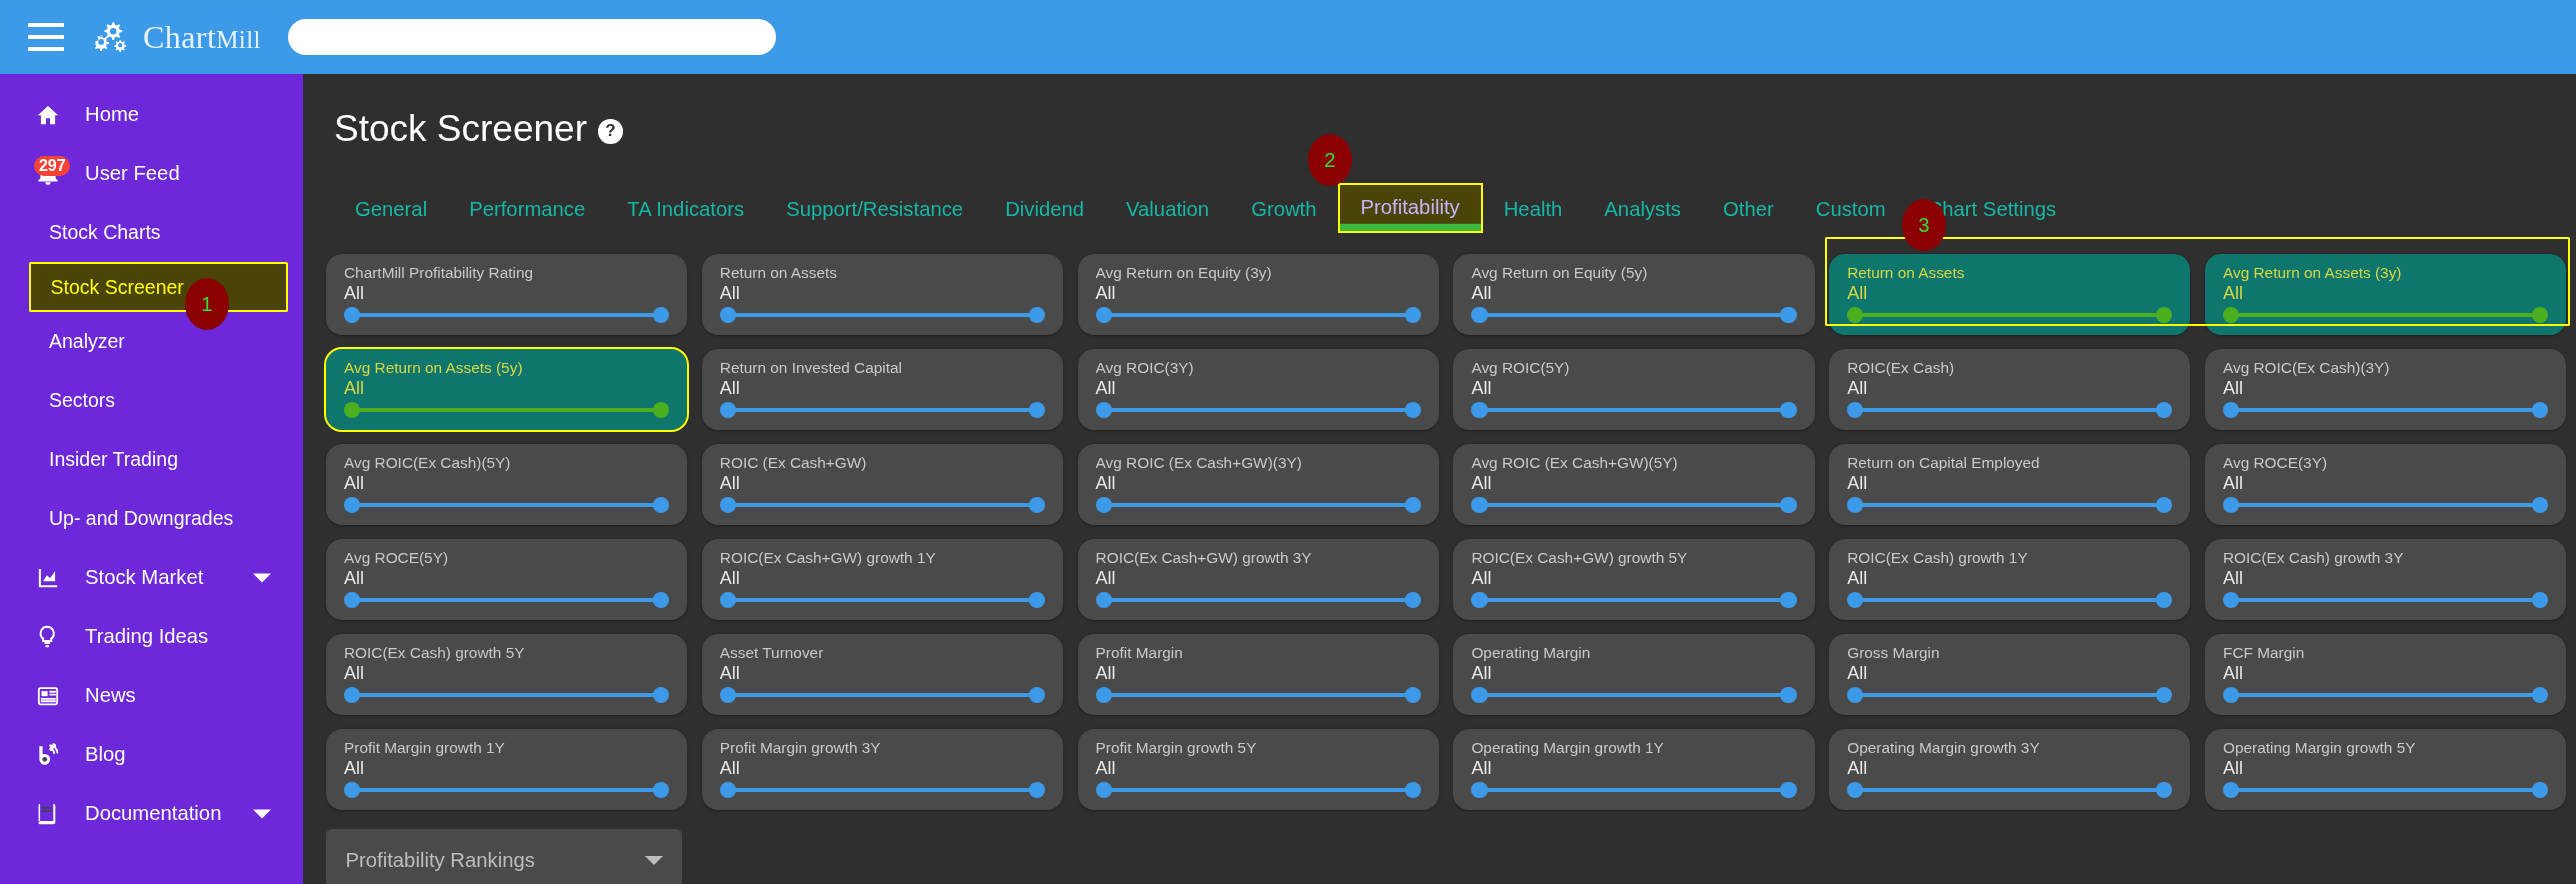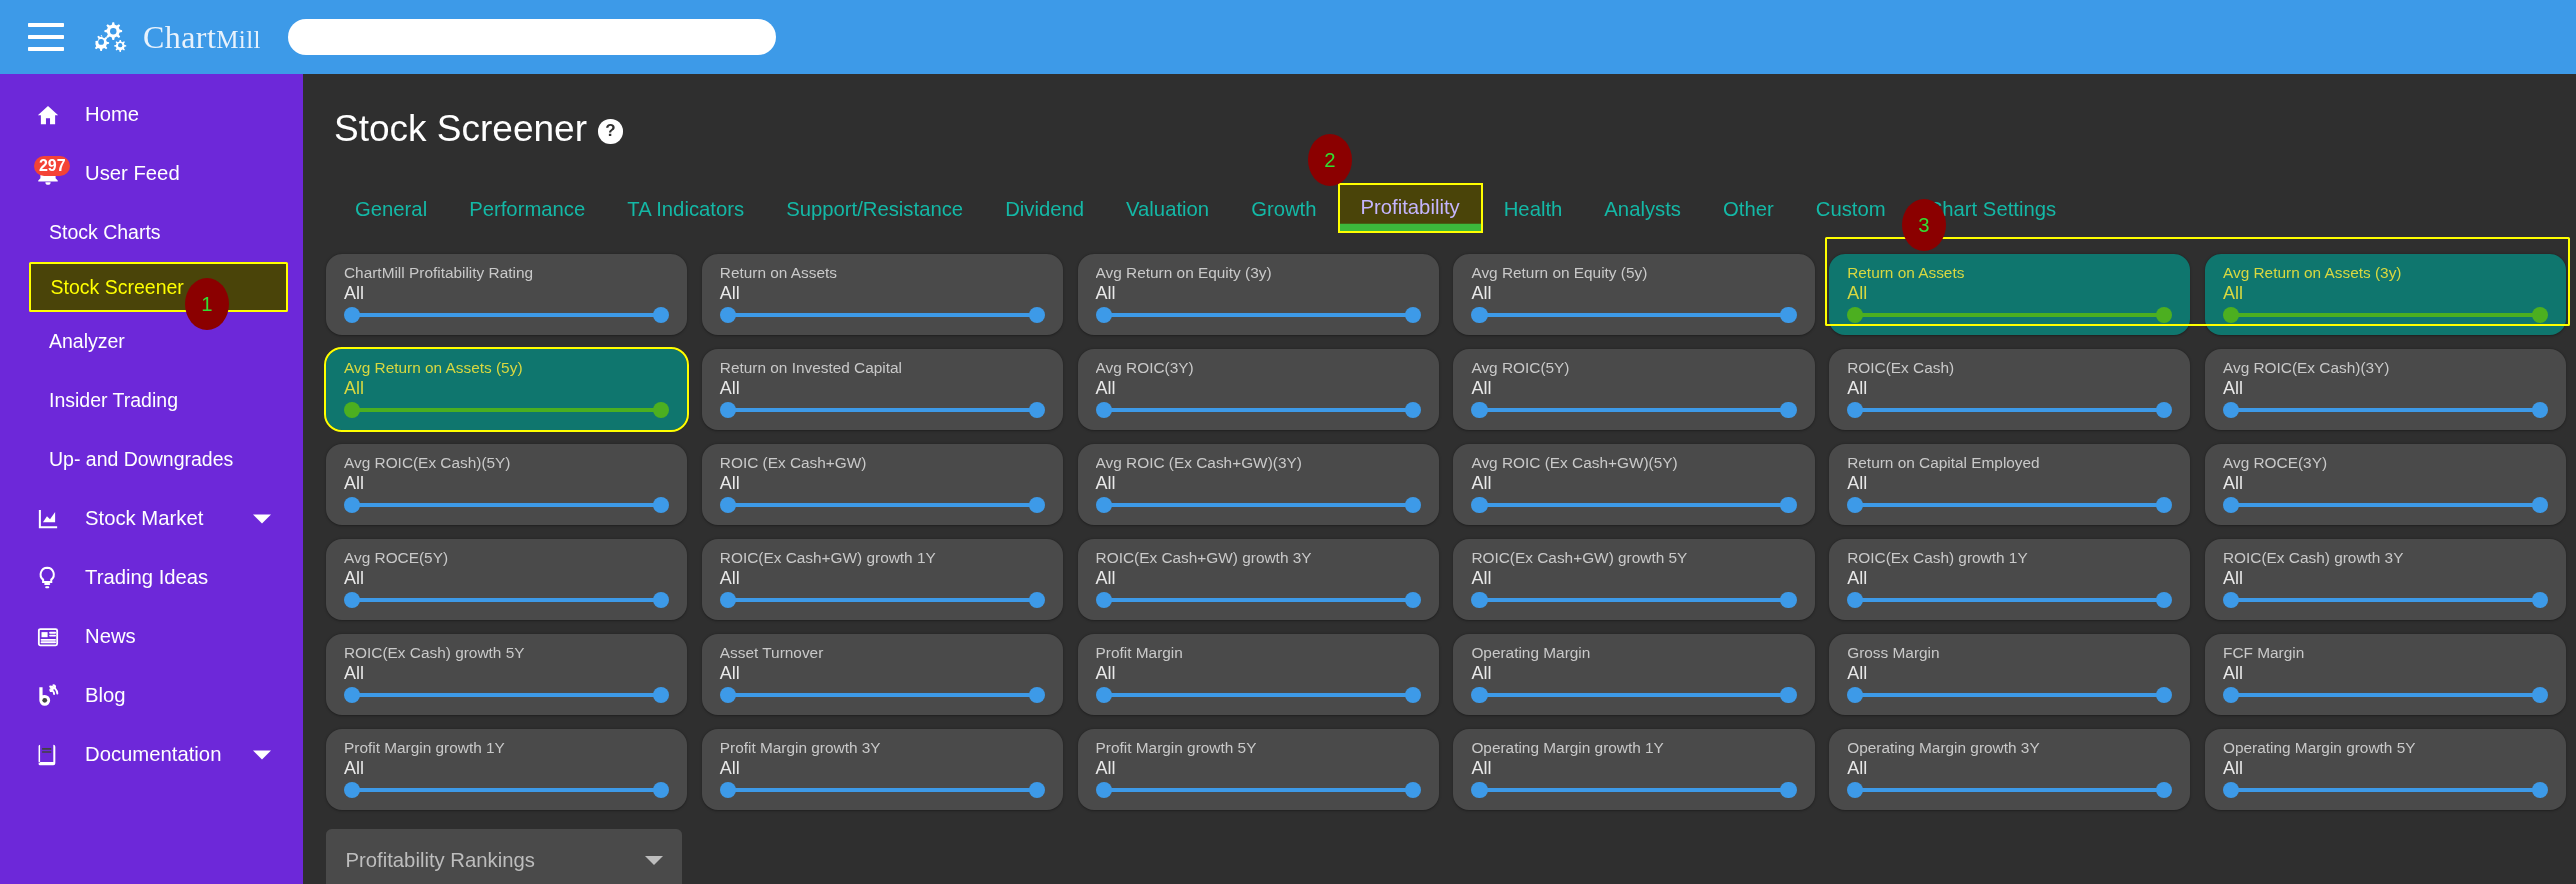--- a/index.html
+++ b/index.html
@@ -251,20 +251,23 @@
     <div class="sub-item">
       <span>Stock Charts</span>
     </div>
     <div class="sub-item active">
       <span>Stock Screener</span>
     </div>
     <div class="sub-item">
       <span>Analyzer</span>
     </div>
     <div class="sub-item">
+      <span>Sectors</span>
+    </div>
+    <div class="sub-item">
       <span>Insider Trading</span>
     </div>
     <div class="sub-item">
       <span>Up- and Downgrades</span>
     </div>
     <div class="nav-item">
       <span class="ic">
         <svg width="28" height="24.4" viewBox="0 0 24 24" fill="#fff">
           <path d="M3 3h2v16h16v2H3z"></path>
           <path d="M7 15l4-6 3 3 5-7v10z"></path>

